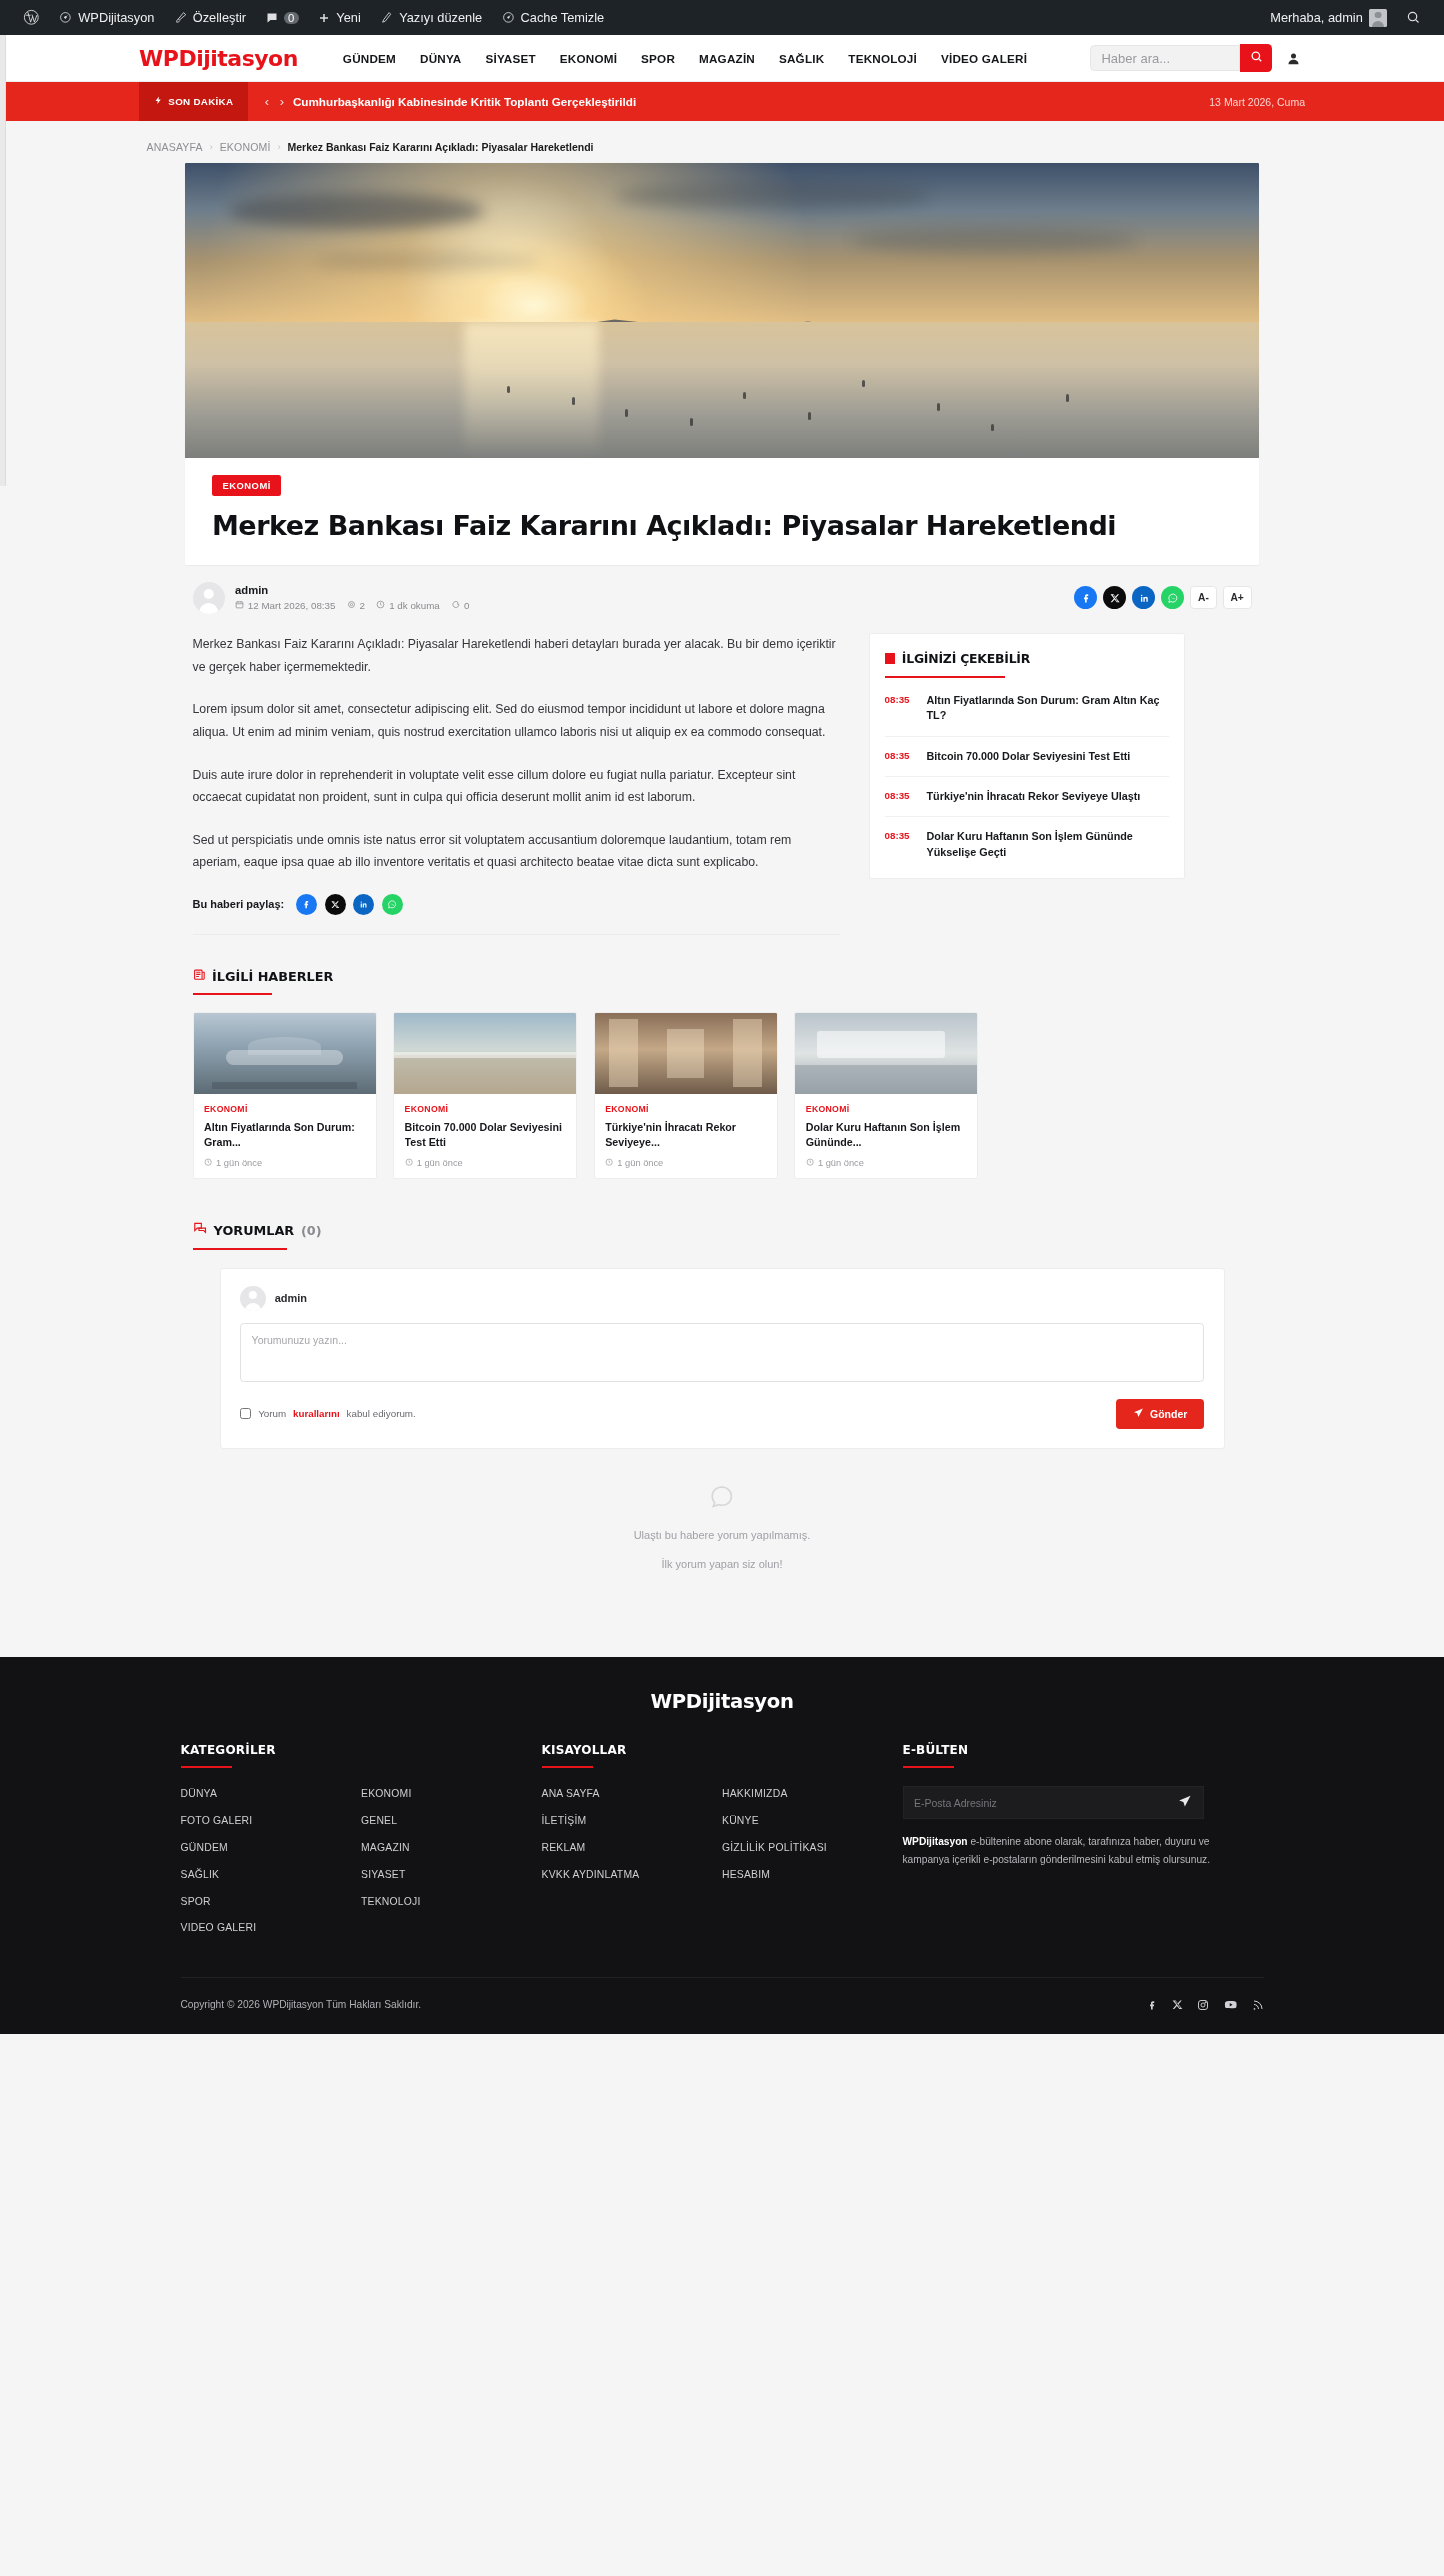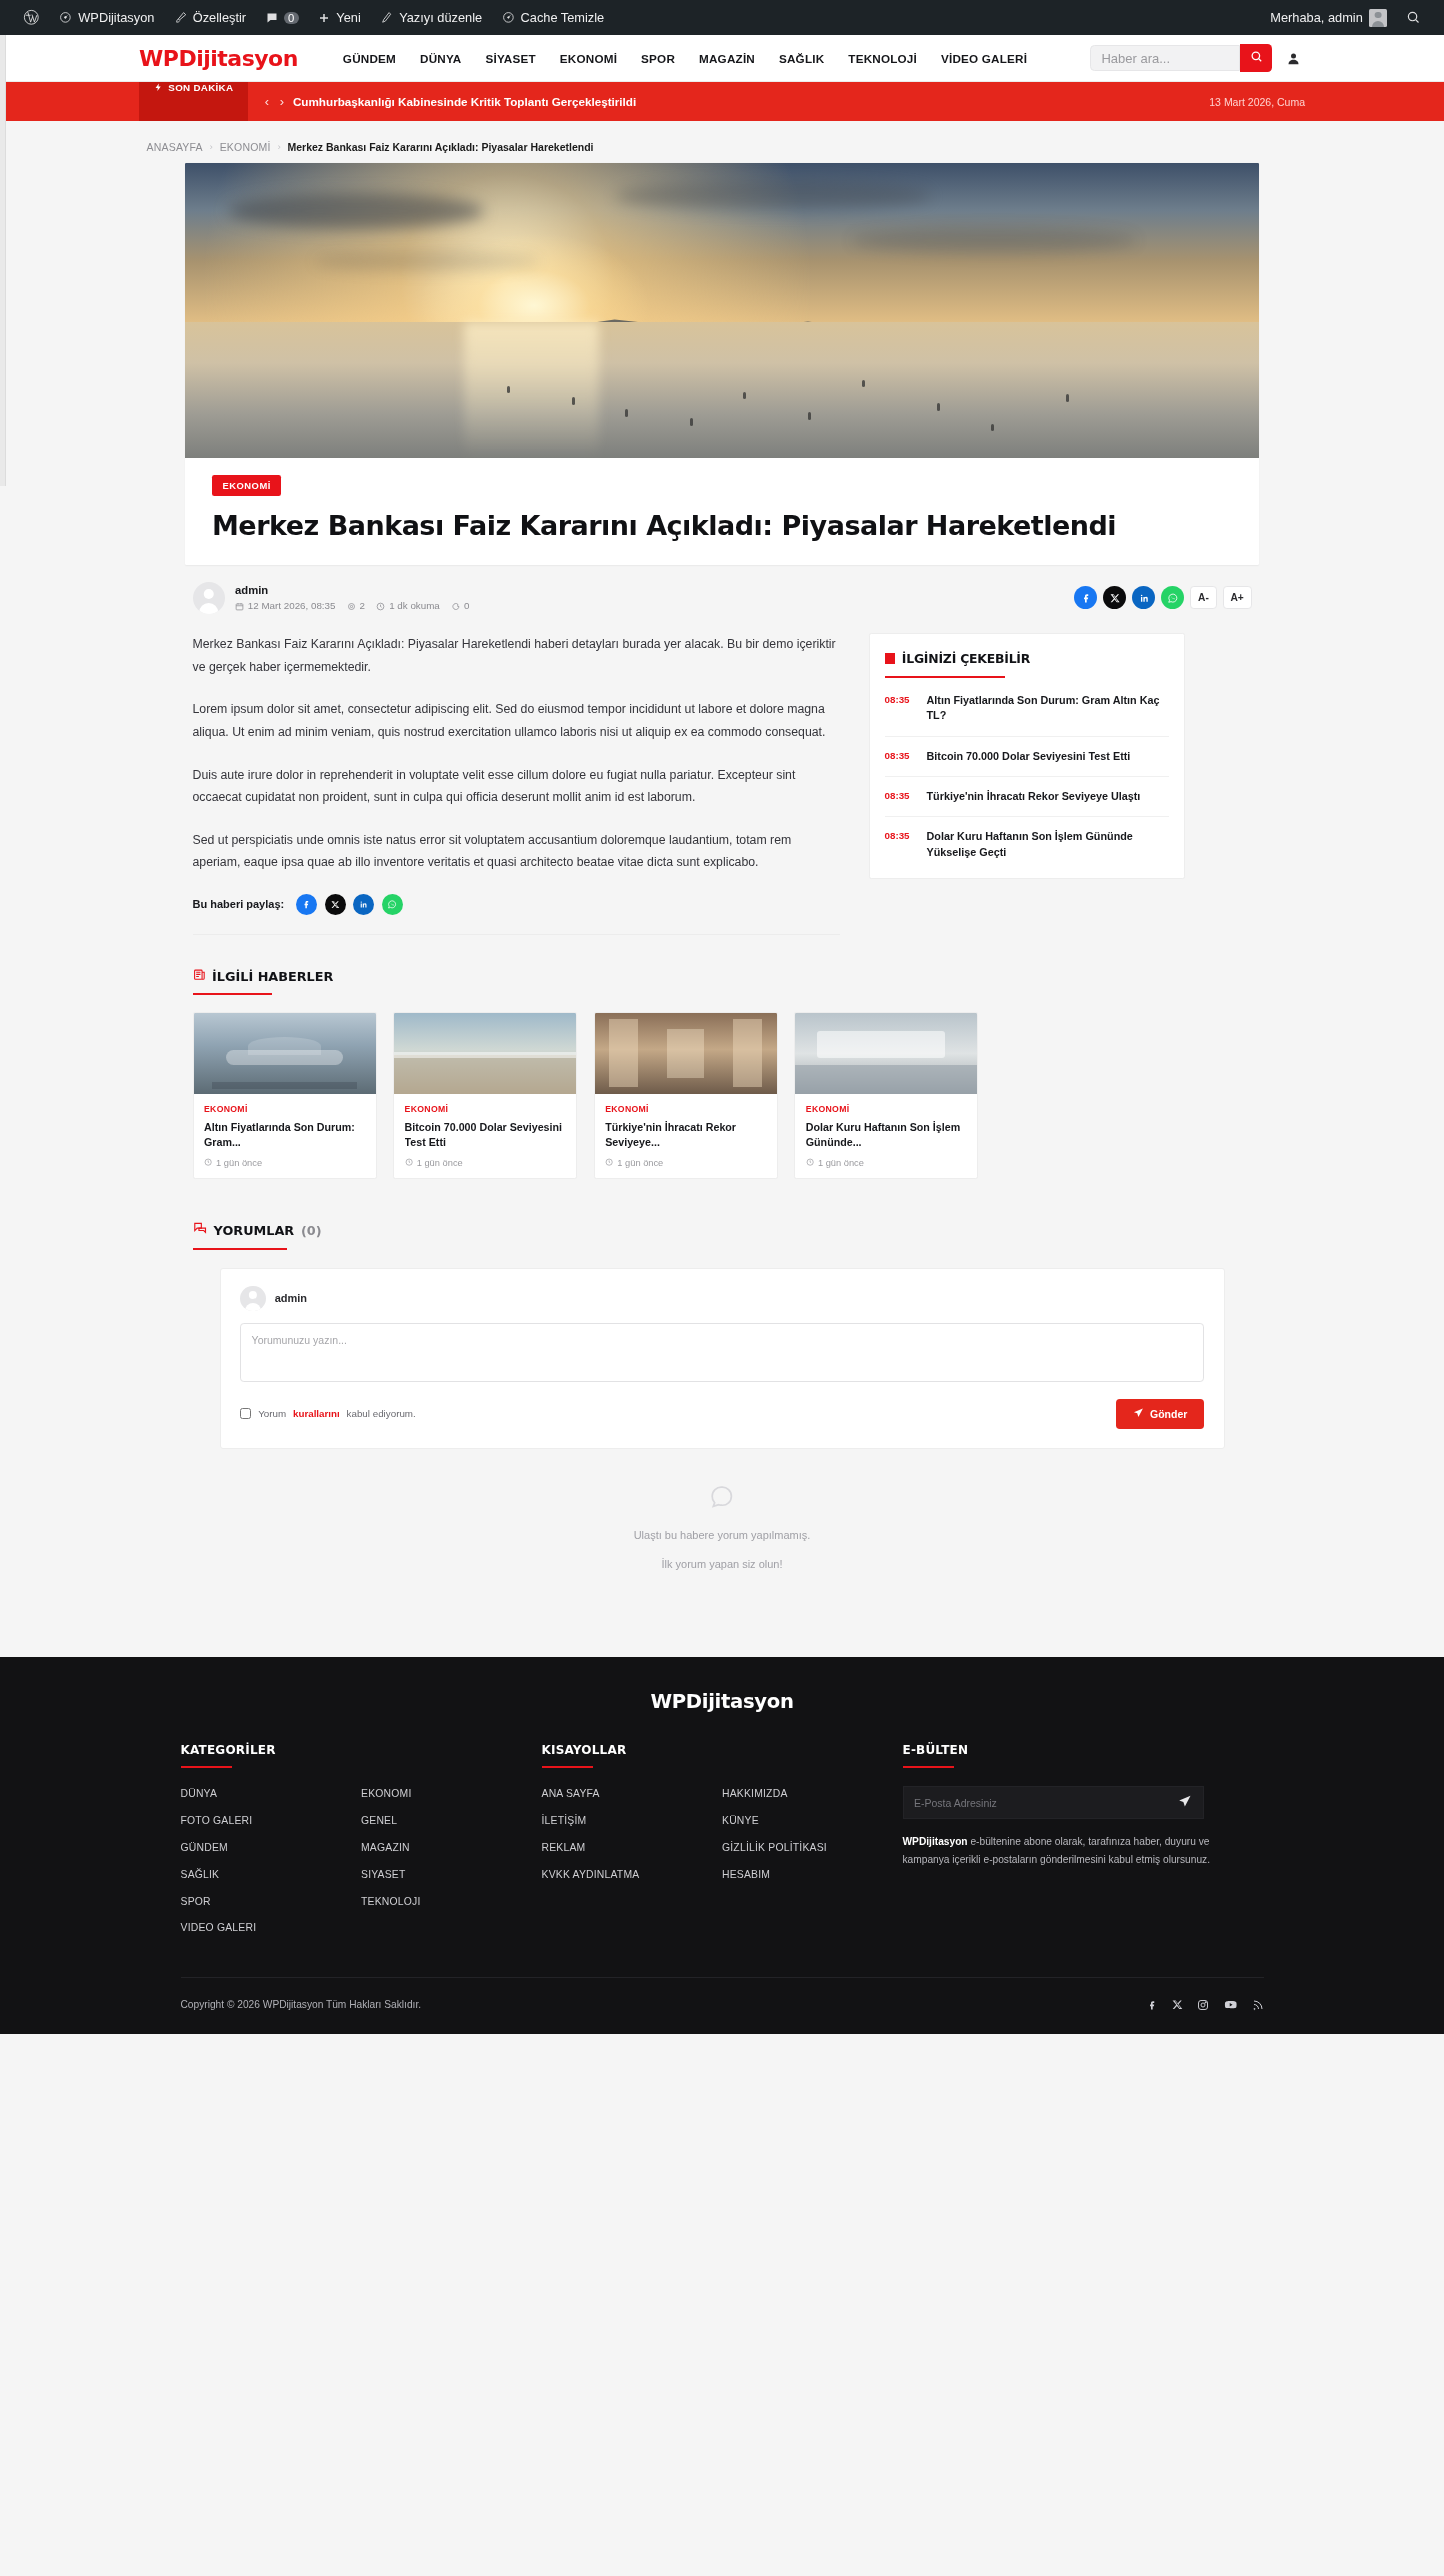--- a/index.html
+++ b/index.html
@@ -90,21 +90,21 @@
     color:#2b2b2e;
   }
 
   
   .breaking {
     background: #e4261c; height: 39px; display:flex; align-items:center;
   }
   .breaking-inner { width: 1166px; margin: 0 auto; display:flex; align-items:center; height: 39px;}
   .breaking-badge {
     background: #c4170f; color: #fff; font-weight: 900; font-size: 9.8px;
-    letter-spacing: 0.3px; height: 39px; display:flex; gap: 5.3px;
+    letter-spacing: 0.3px; height: 39px; display:flex; align-items:center; gap: 5.3px;
     padding: 0 15px; white-space: nowrap;
   }
   .breaking-arrows { display:flex; gap: 1.5px; padding: 0 4.5px 0 12px; color: #fff; opacity: .85;}
   .breaking-arrows span { font-size: 12.8px; padding: 0 4.5px; cursor:pointer; }
   .breaking-title {
     color:#fff; font-weight: 700; font-size: 11.7px; white-space: nowrap;
   }
   .breaking-date { margin-left:auto; color:#ffd3d0; font-size: 10.5px; }
 
   
@@ -172,21 +172,21 @@
     display:flex; align-items:center; margin-top: 16.6px; padding: 0 7.5px 0 7.5px;
   }
   .author-ava {
     width: 32px; height: 32px; border-radius:50%; background:#e6e6e8; position:relative; overflow:hidden; flex:0 0 auto;
   }
   .author-ava .h { position:absolute; top:6.8px; left:50%; transform:translateX(-50%); width:10.5px;height:10.5px;border-radius:50%;background:#fff;}
   .author-ava .b { position:absolute; bottom:0; left:50%; transform:translateX(-50%); width:19.6px;height:10.5px;border-radius:9.8px 9.8px 0 0;background:#fff;}
   .author-info { margin-left: 10.5px; }
   .author-name { font-weight: 800; font-size: 11.3px; color:#17181c;}
   .meta-bits { display:flex; align-items:center; gap: 11.3px; margin-top: 3.8px; color:#8b8b90; font-size: 9.8px;}
-  .meta-bits span { display:flex; align-items:flex-end; gap:3.8px; }
+  .meta-bits span { display:flex; align-items:flex-start; gap:3.8px; }
   .share-group { margin-left:auto; display:flex; align-items:center; gap: 6px;}
   .sbtn {
     width: 23px;height:23px;border-radius:50%; display:flex;align-items:center;justify-content:center;
     color:#fff; font-weight:800; font-size:10.5px; cursor:pointer;
   }
   .sbtn.fb { background:#1877f2; } .sbtn.x { background:#0b0b0c; }
   .sbtn.li { background:#0a66c2; } .sbtn.wa { background:#25d366; }
   .fsbtn {
     min-width: 25.6px;height:23px;background:#fff;border:0.8px solid #e6e6e8;border-radius:3.8px;
     display:flex;align-items:center;justify-content:center;font-weight:800;font-size:10.2px;color:#2a2a2e;cursor:pointer;

